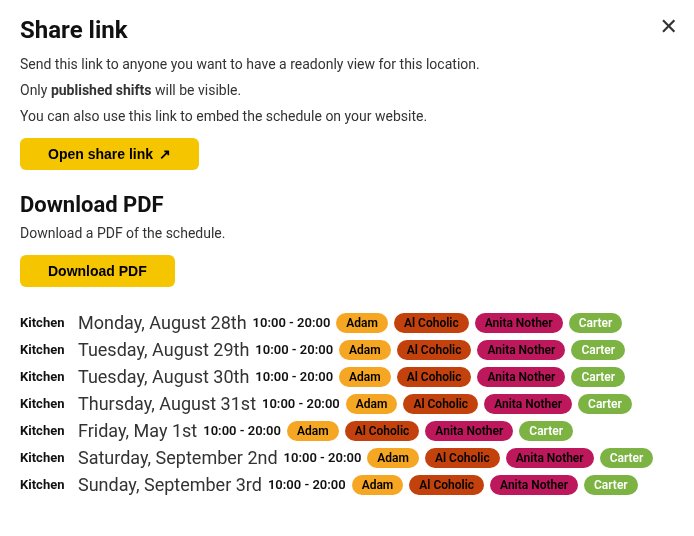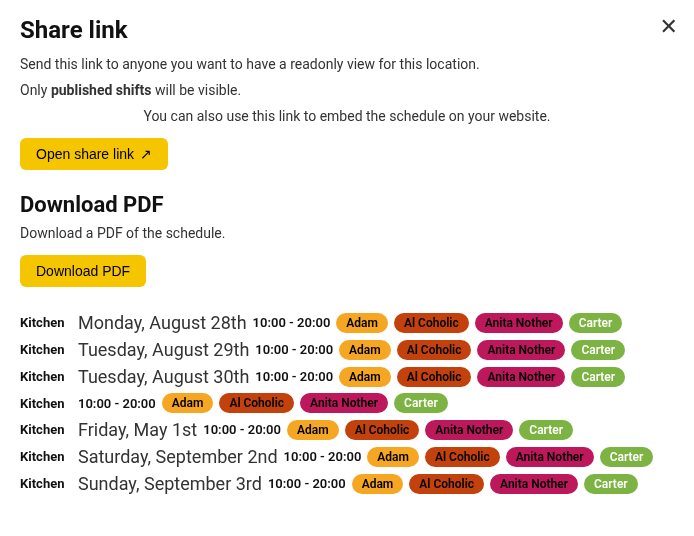--- a/index.html
+++ b/index.html
@@ -46,31 +46,30 @@
     .bold-note {
       font-size: 14px;
       color: #333;
       margin-bottom: 10px;
     }
 
     .embed-note {
       font-size: 14px;
       color: #333;
       margin-bottom: 14px;
-      text-align: center;
     }
 
     .btn-yellow {
       background-color: #f5c500;
       color: #000;
       border: none;
       border-radius: 6px;
-      padding: 8px 16px;
-      font-size: 14px;
-      font-weight: 400;
+      padding: 8px 28px;
+      font-size: 14px;
+      font-weight: 700;
       cursor: pointer;
       display: inline-flex;
       align-items: center;
       gap: 6px;
       margin-bottom: 22px;
     }
 
     h2 {
       font-size: 22px;
       font-weight: 700;
@@ -191,20 +190,21 @@
       <span class="location">Kitchen</span>
       <span class="day-label">Tuesday, August 30th</span>
       <span class="time-range">10:00  -  20:00</span>
       <span class="tag tag-adam">Adam</span>
       <span class="tag tag-alcohlic">Al Coholic</span>
       <span class="tag tag-anita">Anita Nother</span>
       <span class="tag tag-carter">Carter</span>
     </li>
     <li class="schedule-row">
       <span class="location">Kitchen</span>
+      <span class="day-label">Thursday, August 31st</span>
       <span class="time-range">10:00  -  20:00</span>
       <span class="tag tag-adam">Adam</span>
       <span class="tag tag-alcohlic">Al Coholic</span>
       <span class="tag tag-anita">Anita Nother</span>
       <span class="tag tag-carter">Carter</span>
     </li>
     <li class="schedule-row">
       <span class="location">Kitchen</span>
       <span class="day-label">Friday, May 1st</span>
       <span class="time-range">10:00  -  20:00</span>

